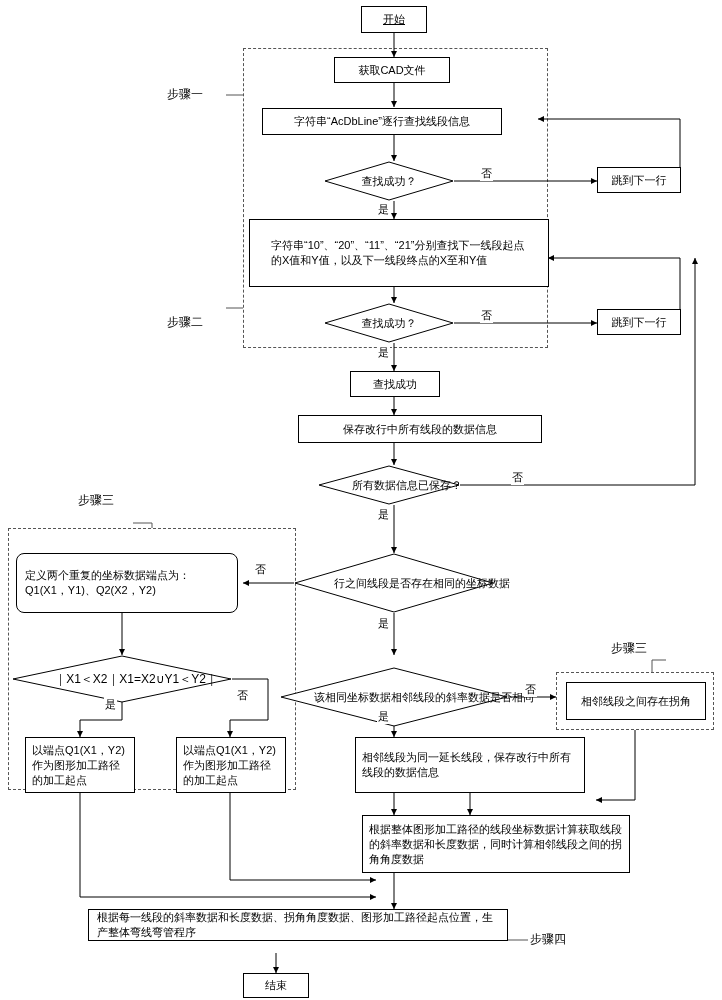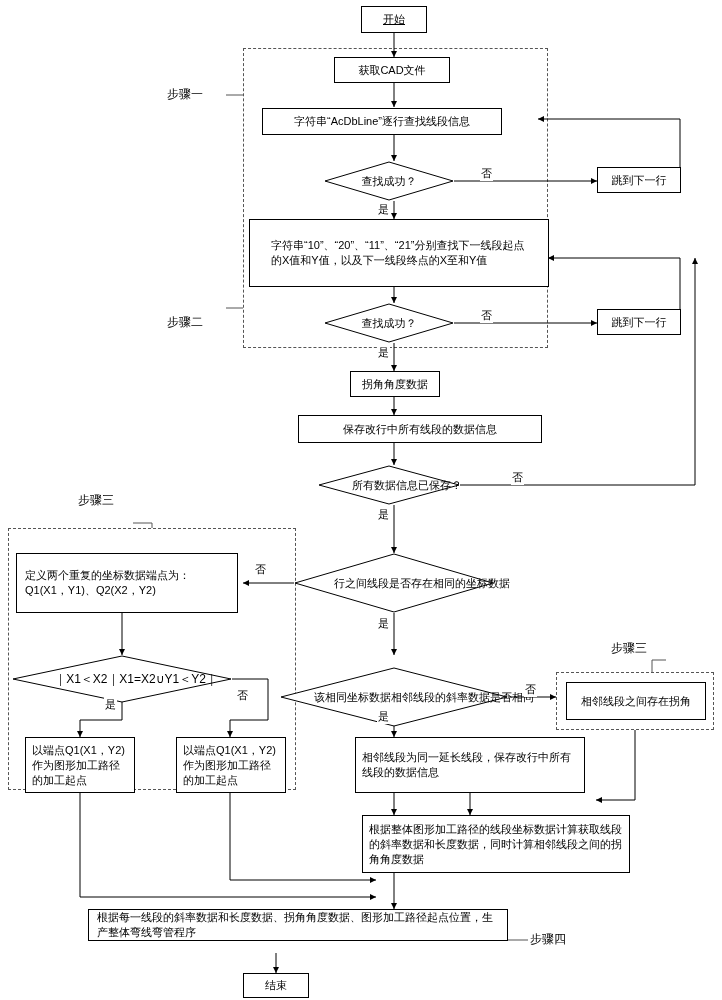--- a/index.html
+++ b/index.html
@@ -96,39 +96,39 @@
 
   <div class="diamond-wrap" style="left:324px;top:303px;width:130px;height:40px;">
     <svg width="130" height="40">
         <polygon points="65,1 129,20 65,39 1,20" fill="#fff" stroke="#000" stroke-width="1"></polygon>
       </svg>
     <div class="diamond-text">查找成功？</div>
   </div>
 
   <div class="node" style="left:597px;top:309px;width:84px;height:26px;">跳到下一行</div>
 
-  <div class="node" style="left:350px;top:371px;width:90px;height:26px;">拐角角度数据</div>
+  <div class="node" style="left:350px;top:371px;width:90px;height:26px;">查找成功</div>
 
   <div class="node" style="left:298px;top:415px;width:244px;height:28px;">保存改行中所有线段的数据信息</div>
 
   <div class="diamond-wrap" style="left:318px;top:465px;width:142px;height:40px;">
     <svg width="142" height="40">
         <polygon points="71,1 141,20 71,39 1,20" fill="#fff" stroke="#000" stroke-width="1"></polygon>
       </svg>
     <div class="diamond-text" style="padding:0 18px;">所有数据信息已保存？</div>
   </div>
 
   <div class="diamond-wrap" style="left:294px;top:553px;width:200px;height:60px;">
     <svg width="200" height="60">
         <polygon points="100,1 199,30 100,59 1,30" fill="#fff" stroke="#000" stroke-width="1"></polygon>
       </svg>
     <div class="diamond-text" style="padding:0 28px;">行之间线段是否存在相同的坐标数据</div>
   </div>
 
-  <div class="node" style="left:16px;top:553px;width:222px;height:60px;text-align:left;justify-content:flex-start;padding:3px 8px;">定义两个重复的坐标数据端点为：Q1(X1，Y1)、Q2(X2，Y2)</div>
+  <div class="node" style="left:16px;top:553px;width:222px;height:60px;text-align:left;justify-content:flex-start;padding:3px 8px;border-radius:8px;">定义两个重复的坐标数据端点为：Q1(X1，Y1)、Q2(X2，Y2)</div>
 
   <div class="diamond-wrap" style="left:12px;top:655px;width:220px;height:48px;">
     <svg width="220" height="48">
         <polygon points="110,1 219,24 110,47 1,24" fill="#fff" stroke="#000" stroke-width="1"></polygon>
       </svg>
     <div class="diamond-text" style="font-size:12px;padding:0 14px;">｜X1＜X2｜X1=X2∪Y1＜Y2｜</div>
   </div>
 
   <div class="node" style="left:25px;top:737px;width:110px;height:56px;text-align:left;justify-content:flex-start;padding:3px 6px;">以端点Q1(X1，Y2)作为图形加工路径的加工起点</div>
 

